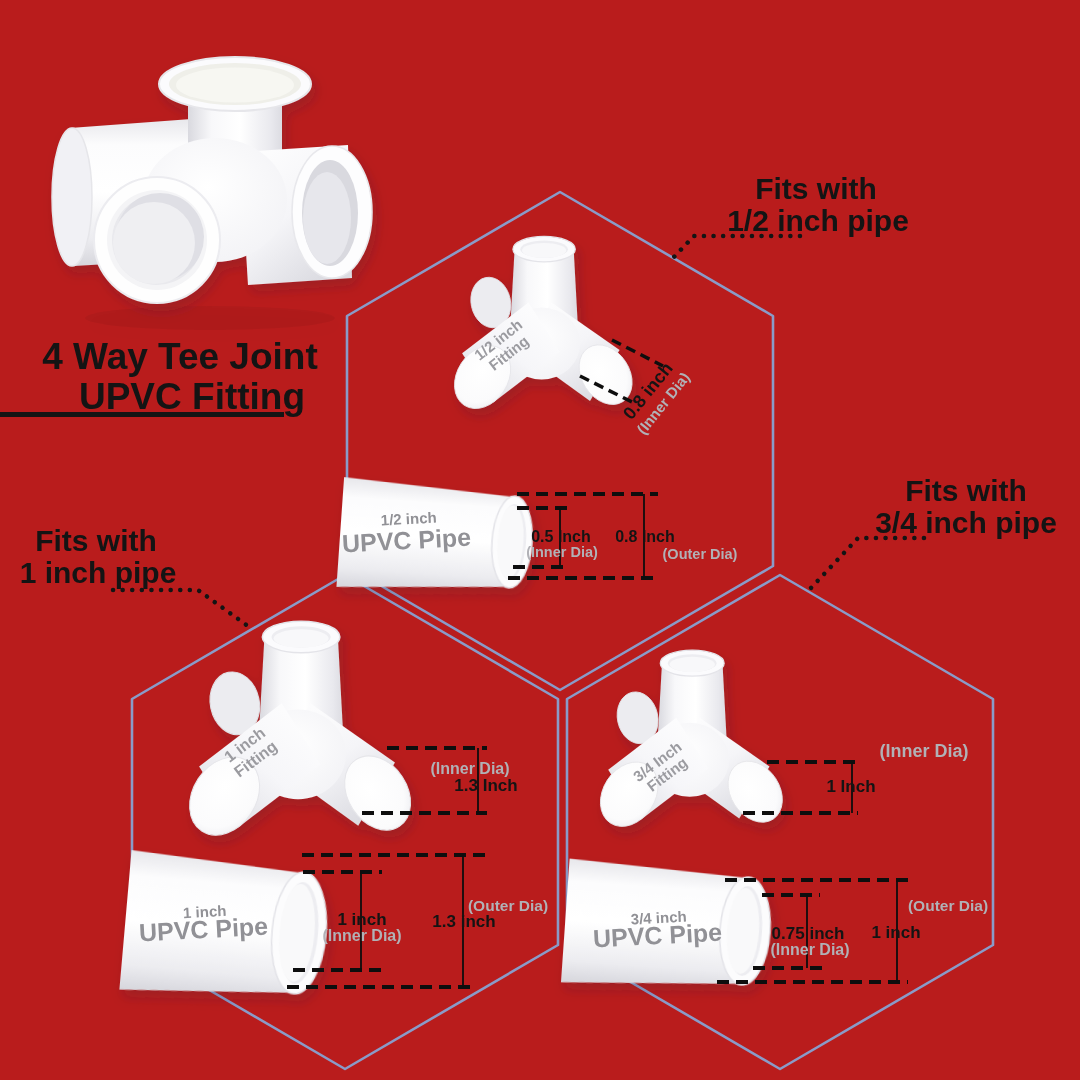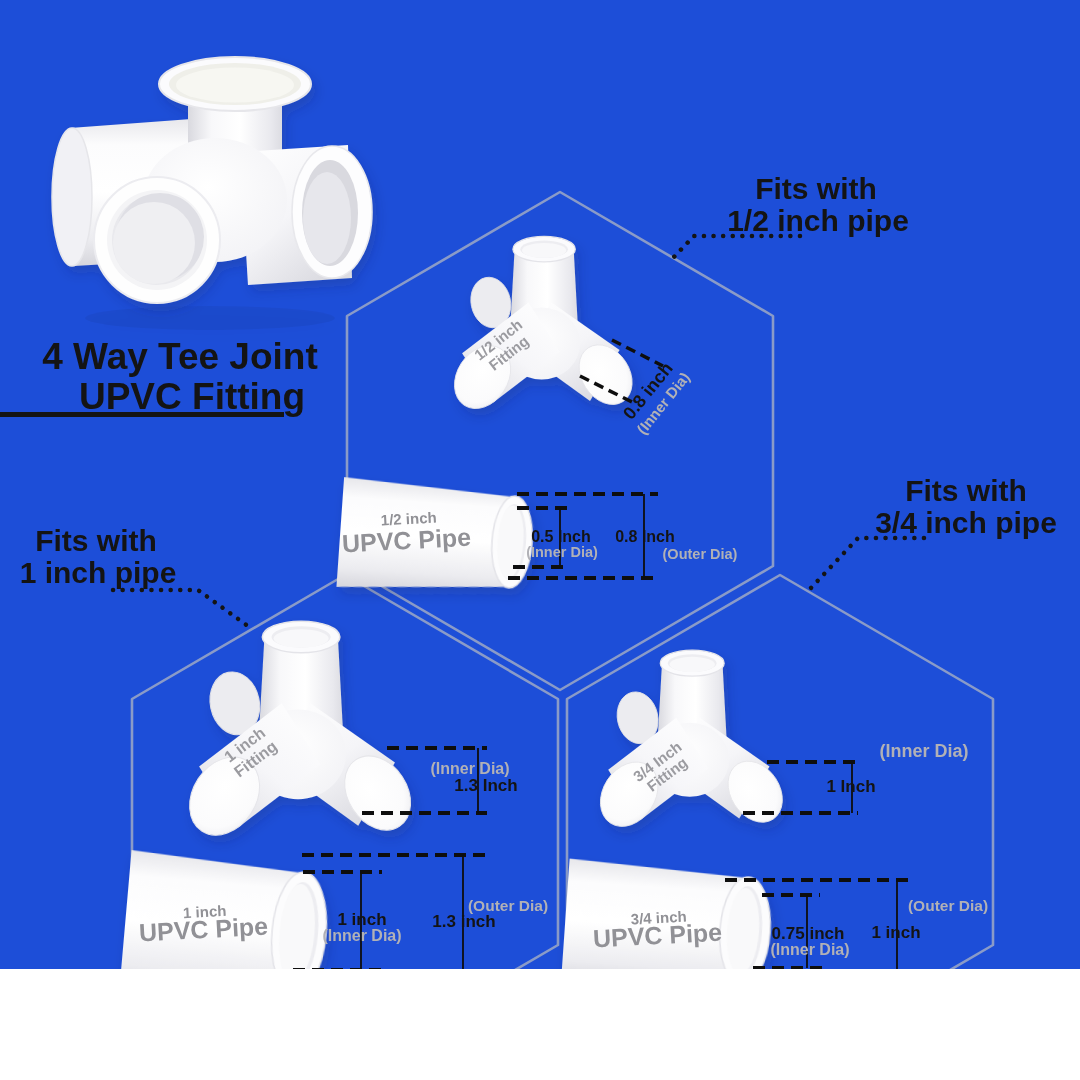--- a/index.html
+++ b/index.html
@@ -1,16 +1,16 @@
 <!DOCTYPE html>
 <html><head>
 <meta charset="utf-8">
 <style>
   html,body{margin:0;padding:0;background:#ffffff;}
-  #stage{position:relative;width:1080px;height:969px;background:#1d4ed8;overflow:hidden;
+  #stage{position:relative;width:1080px;height:1080px;background:#b91c1c;overflow:hidden;
          font-family:"Liberation Sans", sans-serif;}
   svg text{font-family:"Liberation Sans", sans-serif;font-weight:bold;}
 </style>
 </head>
 <body>
 
 <div id="stage">
 <svg width="1080" height="1080" viewBox="0 0 1080 1080" xmlns="http://www.w3.org/2000/svg">
   <defs>
     <linearGradient id="gTube" x1="0" y1="0" x2="1" y2="0">

